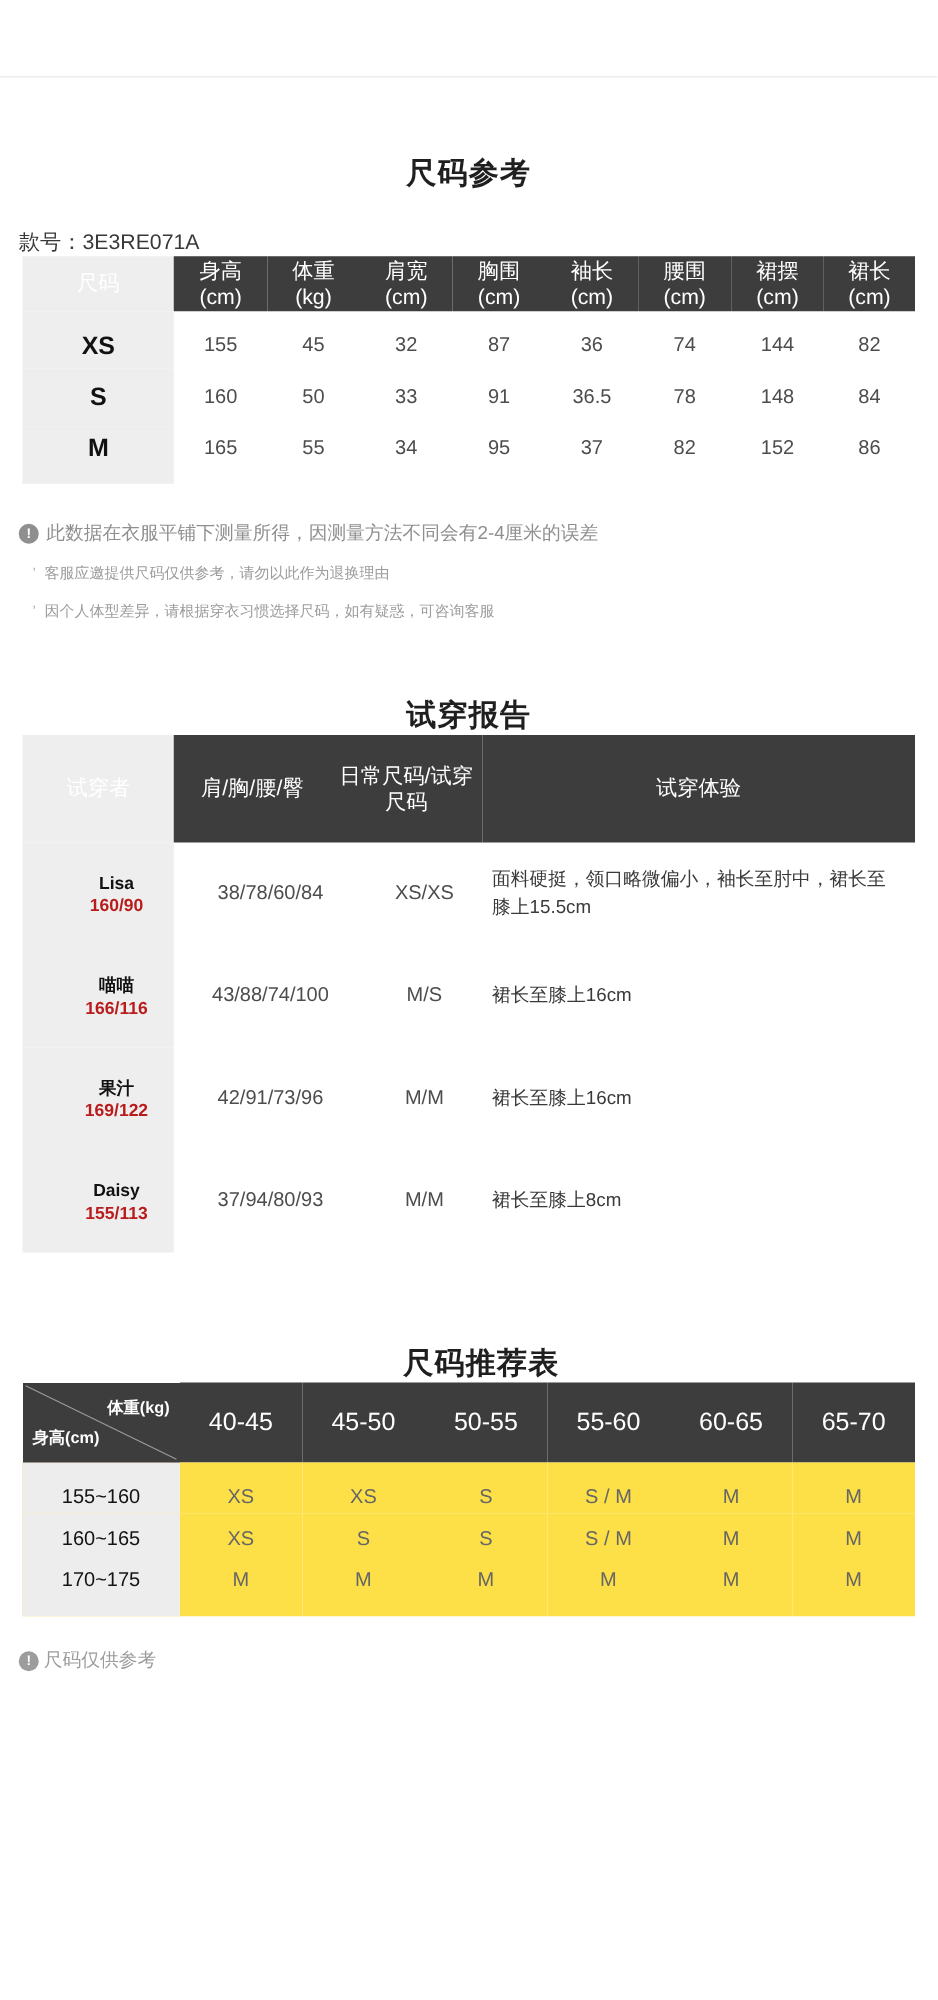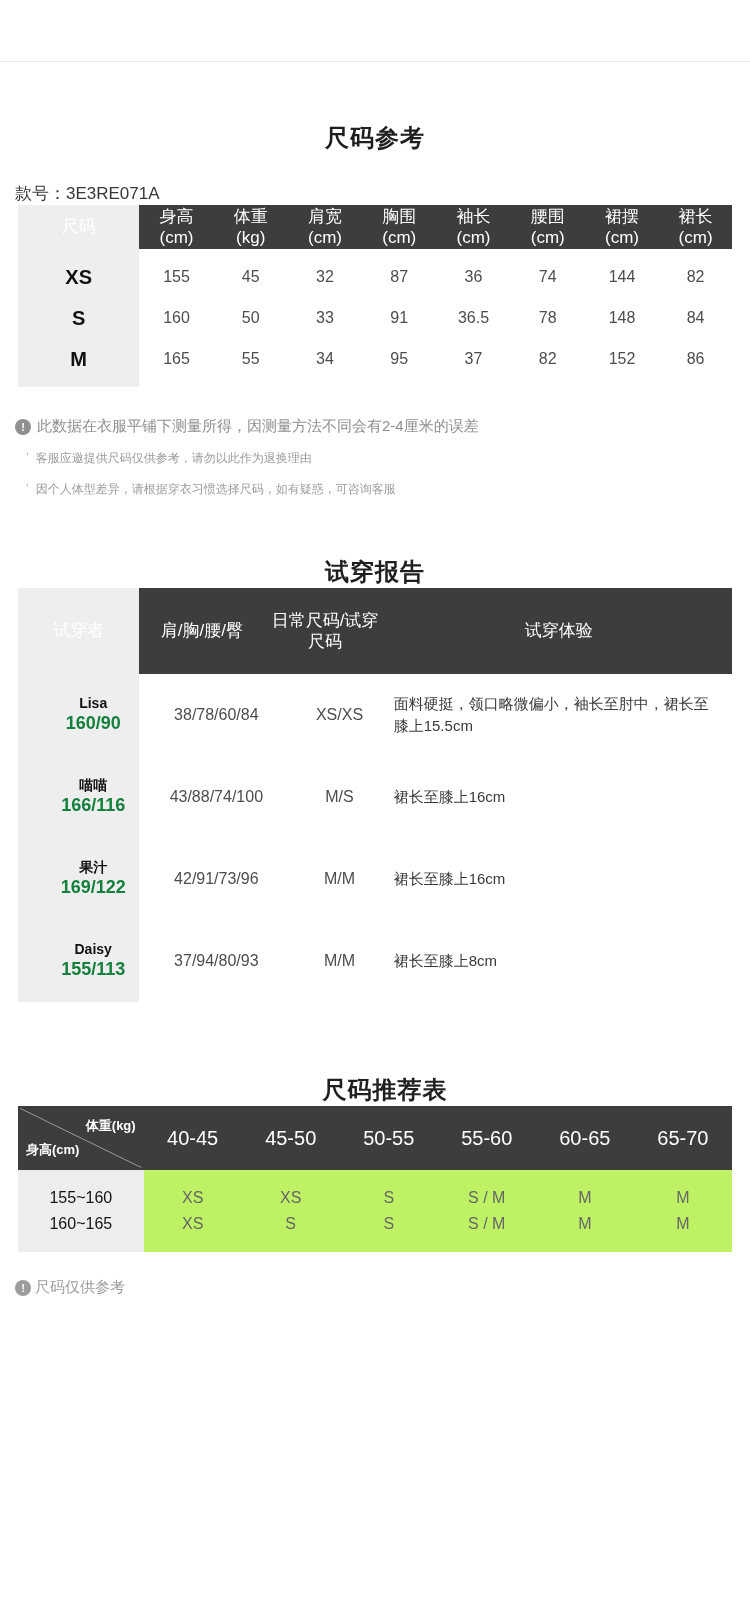--- a/index.html
+++ b/index.html
@@ -85,32 +85,32 @@
   }
   .note-sub .tick { margin-right: 7px; color: #b0b0b0; }
 
   
   .t2 { margin-top: 44px; }
   .t2 thead th { height: 86px; padding: 0 6px; }
   .t2 tbody td, .t2 tbody th { height: 82px; vertical-align: middle; padding-left: 29px; }
   .t2 .col-wearer { background: #eeeeee; }
   .t2 tbody .col-wearer { text-align: center; }
   .fit-name { font-weight: bold; font-size: 14px; color: #111; line-height: 1.3; }
-  .fit-body { font-weight: bold; font-size: 18px; color: #15803d; line-height: 1.3; }
+  .fit-body { font-weight: bold; font-size: 14px; color: #b91c1c; line-height: 1.3; }
   .t2 td.val { text-align: center; font-size: 16px; color: #4d4d4d; }
   .t2 td.exp { text-align: left; font-size: 15px; color: #3a3a3a; line-height: 1.45; padding: 8px 12px 8px 8px; }
 
   
   .t3 { margin-top: 54px; }
   .t3 thead th { height: 64px; font-size: 20px; font-weight: normal; }
   .t3 thead th.corner { position: relative; padding: 17px; }
   .corner-svg { position: absolute; left: 0; top: 0; width: 100%; height: 100%; }
   .corner-top { position: absolute; top: 12px; right: 8px; font-size: 13px; font-weight: bold; }
   .corner-bottom { position: absolute; bottom: 12px; left: 8px; font-size: 13px; font-weight: bold; }
-  .t3 tbody { background: #bef264; }
+  .t3 tbody { background: #fde047; }
   .t3 tbody th.hrow {
     background: #ededed;
     font-size: 16px;
     color: #141414;
     font-weight: normal;
     text-align: center;
   }
   .t3 tbody td { text-align: center; font-size: 16px; color: #666; height: 41px; vertical-align: middle; }
   .t3 tbody tr:first-child td, .t3 tbody tr:first-child th { padding-top: 14px; }
   .t3 tbody tr:last-child td, .t3 tbody tr:last-child th { padding-bottom: 16px; }
@@ -349,20 +349,29 @@
       </tr>
       <tr>
         <th class="hrow">160~165</th>
         <td>XS</td>
         <td>S</td>
         <td>S</td>
         <td>S / M</td>
         <td>M</td>
         <td>M</td>
       </tr>
+      <tr>
+        <th class="hrow">170~175</th>
+        <td>M</td>
+        <td>M</td>
+        <td>M</td>
+        <td>M</td>
+        <td>M</td>
+        <td>M</td>
+      </tr>
     </tbody>
   </table>
 
   <div class="footer-note">
     <span class="excl-icon">!</span>
     <span>尺码仅供参考</span>
   </div>
 
 </div>
 

